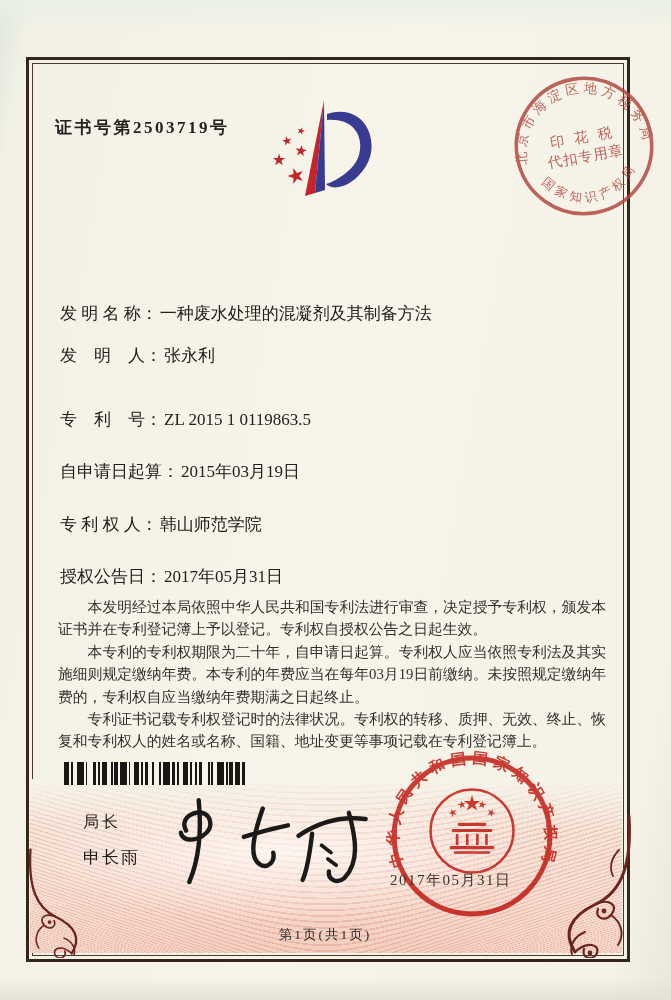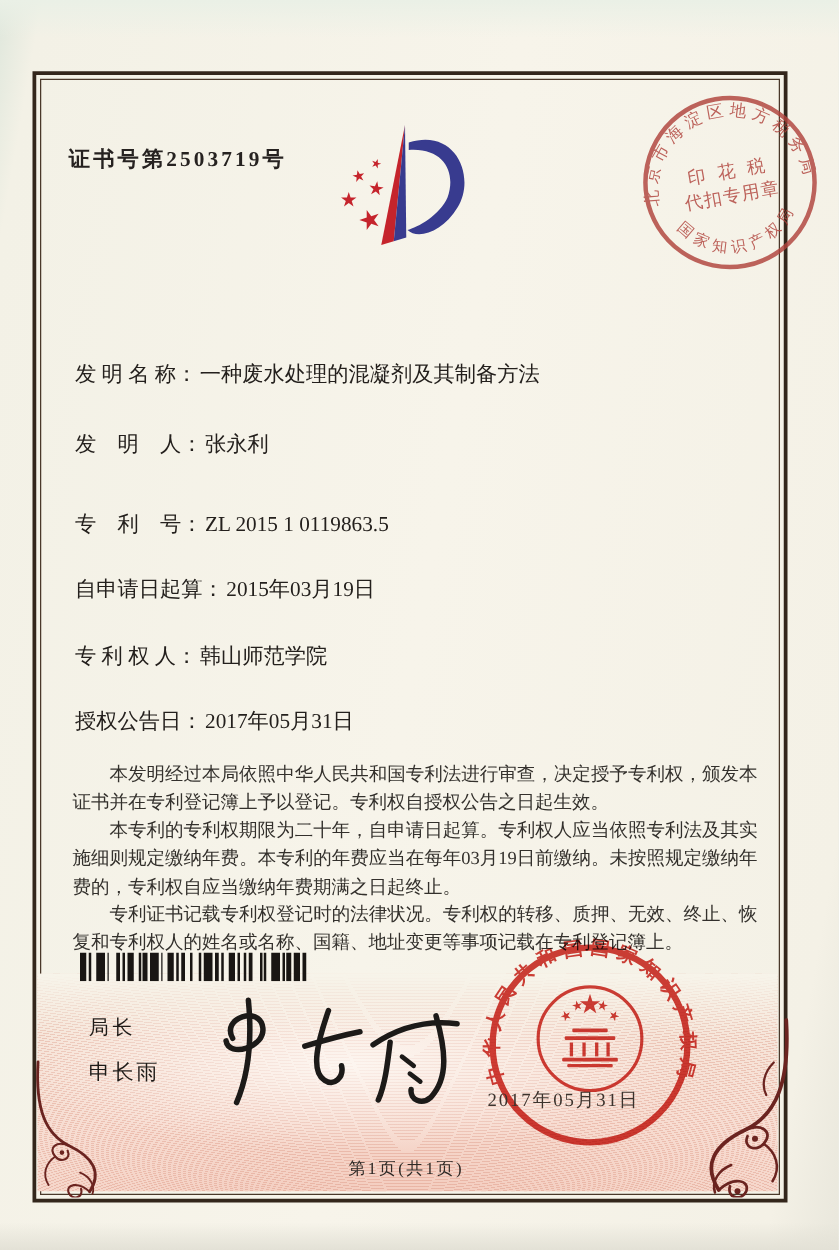--- a/index.html
+++ b/index.html
@@ -23,41 +23,41 @@
 
   .tax-stamp{position:absolute;left:502px;top:64px;width:164px;height:164px;
     transform:rotate(-10deg);opacity:.82;}
 
   .title{position:absolute;left:26px;top:210px;width:598px;text-align:center;
     font-size:37px;font-weight:bold;color:#161412;letter-spacing:24px;text-indent:24px;}
 
   .field-row{position:absolute;left:60px;width:545px;font-size:17px;color:#24201d;
     white-space:nowrap;}
   .field-row .val{margin-left:2px;}
-  .fr0{top:288px;} .fr1{top:344px;} .fr2{top:408px;} .fr3{top:460px;}
+  .fr0{top:302px;} .fr1{top:344px;} .fr2{top:408px;} .fr3{top:460px;}
   .fr4{top:513px;} .fr5{top:565px;}
 
-  .body-text{position:absolute;left:58px;top:609px;width:548px;color:#33302c;
+  .body-text{position:absolute;left:58px;top:596px;width:548px;color:#33302c;
     font-size:14.8px;line-height:22.4px;text-align:justify;}
   .body-text p{margin:0;text-indent:2em;}
 
   .pink-band{position:absolute;left:30px;top:779px;width:592px;height:174px;
     background:
       radial-gradient(62% 55% at 42% 42%, rgba(255,252,248,.78), rgba(255,252,248,0) 72%),
       repeating-radial-gradient(125% 95% at 50% 118%, rgba(209,124,102,.30) 0 1.6px, rgba(255,255,255,0) 1.6px 5.4px),
       radial-gradient(130% 105% at 50% 118%, #f2c7b8 0%, #f7dcd1 55%, #f6e6da 100%);}
   .pink-band::before{content:'';position:absolute;inset:0;
     background:linear-gradient(180deg,#f7f4ea 0,rgba(247,244,234,0) 52px);}
 
   .barcode{position:absolute;left:64px;top:762px;width:190px;height:23px;
     display:flex;overflow:hidden;}
   .barcode .bar{background:#191613;height:100%;flex:0 0 auto;}
   .barcode .sp{height:100%;flex:0 0 auto;}
 
-  .director{position:absolute;left:71px;top:812px;color:#1f1b18;}
+  .director{position:absolute;left:83px;top:812px;color:#1f1b18;}
   .director .role{font-size:16px;letter-spacing:3px;}
   .director .name{font-size:17px;letter-spacing:2px;margin-top:13px;text-align:right;}
 
   .signature{position:absolute;left:163px;top:790px;width:210px;height:98px;}
 
   .seal{position:absolute;left:386px;top:750px;width:172px;height:172px;
     mix-blend-mode:multiply;opacity:.92;}
   .seal-date{position:absolute;left:390px;top:871px;font-size:15px;color:#3c332d;
     letter-spacing:1.5px;z-index:5;}
 

